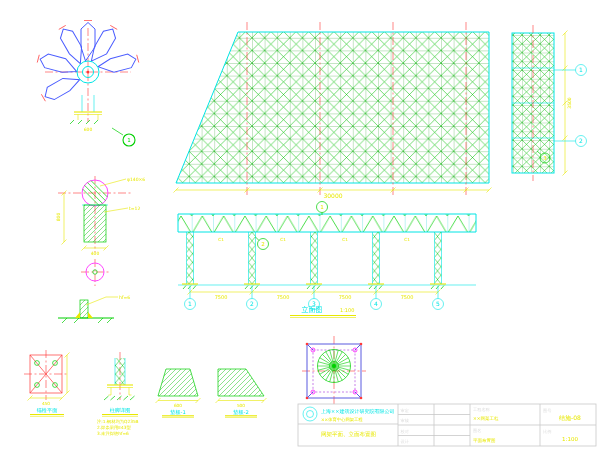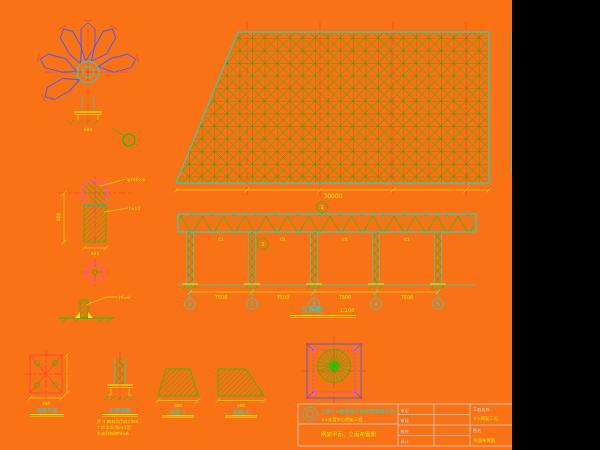--- a/index.html
+++ b/index.html
@@ -1,16 +1,16 @@
 <!DOCTYPE html>
 <html><head>
 <meta charset="utf-8">
 <style>
   html,body{margin:0;padding:0;background:#000;}
-  .canvas{position:relative;width:512px;height:450px;background:#f97316;overflow:hidden;}
+  .canvas{position:relative;width:600px;height:450px;background:#ffffff;overflow:hidden;}
   svg{position:absolute;left:0;top:0;}
   text{font-family:"DejaVu Sans","Liberation Sans",sans-serif;stroke:none;}
   .sg{stroke:#00cf00;stroke-width:.7;fill:none}
   .sg2{stroke:#00cf00;stroke-width:1.1;fill:none}
   .sc{stroke:#00e5e5;stroke-width:1;fill:none}
   .sc1{stroke:#00e5e5;stroke-width:.6;fill:none}
   .sy{stroke:#e8e800;stroke-width:.6;fill:none}
   .sy2{stroke:#e8e800;stroke-width:1.1;fill:none}
   .sr{stroke:#ff3838;stroke-width:.7;fill:none}
   .crl{stroke:#ff3838;stroke-width:.6;fill:none;stroke-dasharray:8 2.5 2 2.5}

